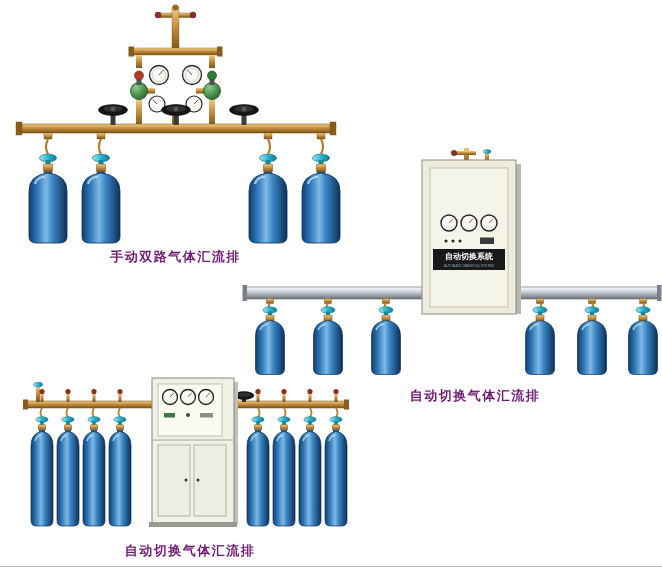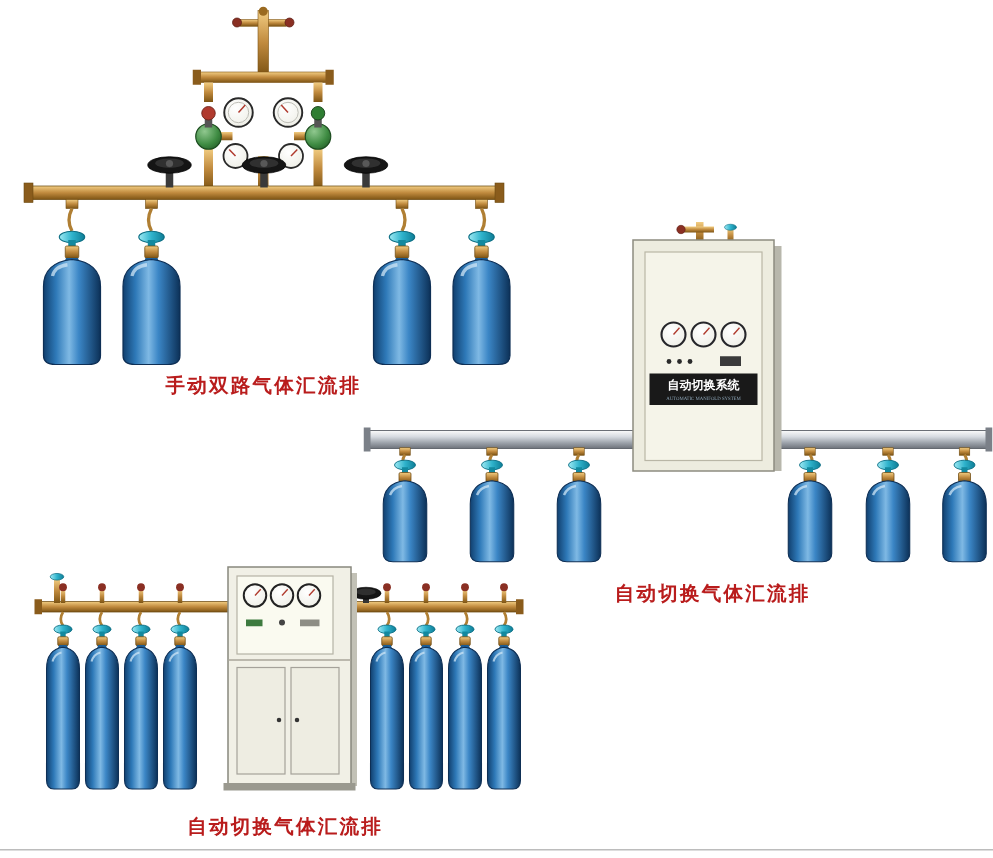--- a/index.html
+++ b/index.html
@@ -1,22 +1,22 @@
 <!DOCTYPE html>
 <html><head>
 <meta charset="utf-8">
 <style>
   html,body{margin:0;padding:0;}
   body{width:662px;height:572px;position:relative;background:#ffffff;
        font-family:"Liberation Sans",sans-serif;overflow:hidden;}
   .fig{position:absolute;}
   #fig1{left:8px;top:4px;}
-  #fig2{left:242px;top:148px;font-family:Liberation Serif, serif;}
+  #fig2{left:242px;top:148px;}
   #fig3{left:12px;top:372px;}
-  .caption{position:absolute;font-weight:bold;font-size:13px;color:#b91c1c;
+  .caption{position:absolute;font-weight:bold;font-size:13px;color:#701a75;
            text-align:center;letter-spacing:1.5px;white-space:nowrap;}
   #cap1{left:8px;top:248px;width:335px;}
   #cap2{left:380px;top:387px;width:190px;}
   #cap3{left:95px;top:542px;width:190px;}
   .bottom-rule{position:absolute;left:0;top:566px;width:662px;height:1px;background:#bcbcbc;}
 </style>
 </head>
 <body>
 
 <svg width="0" height="0" style="position:absolute" aria-hidden="true">

